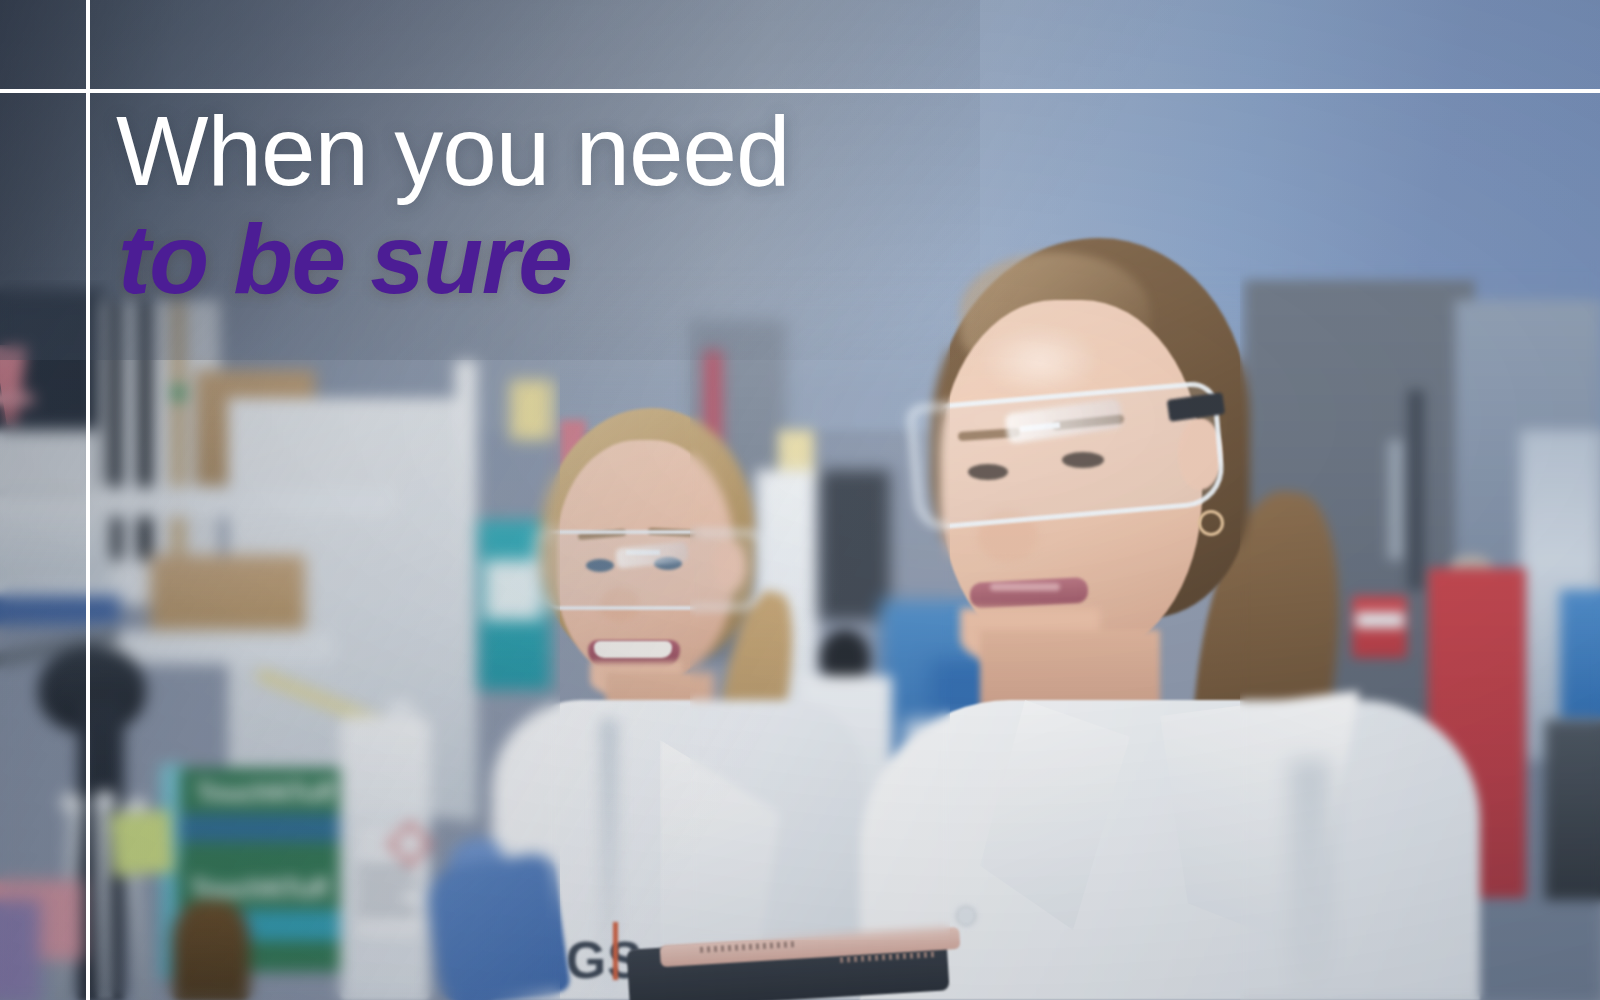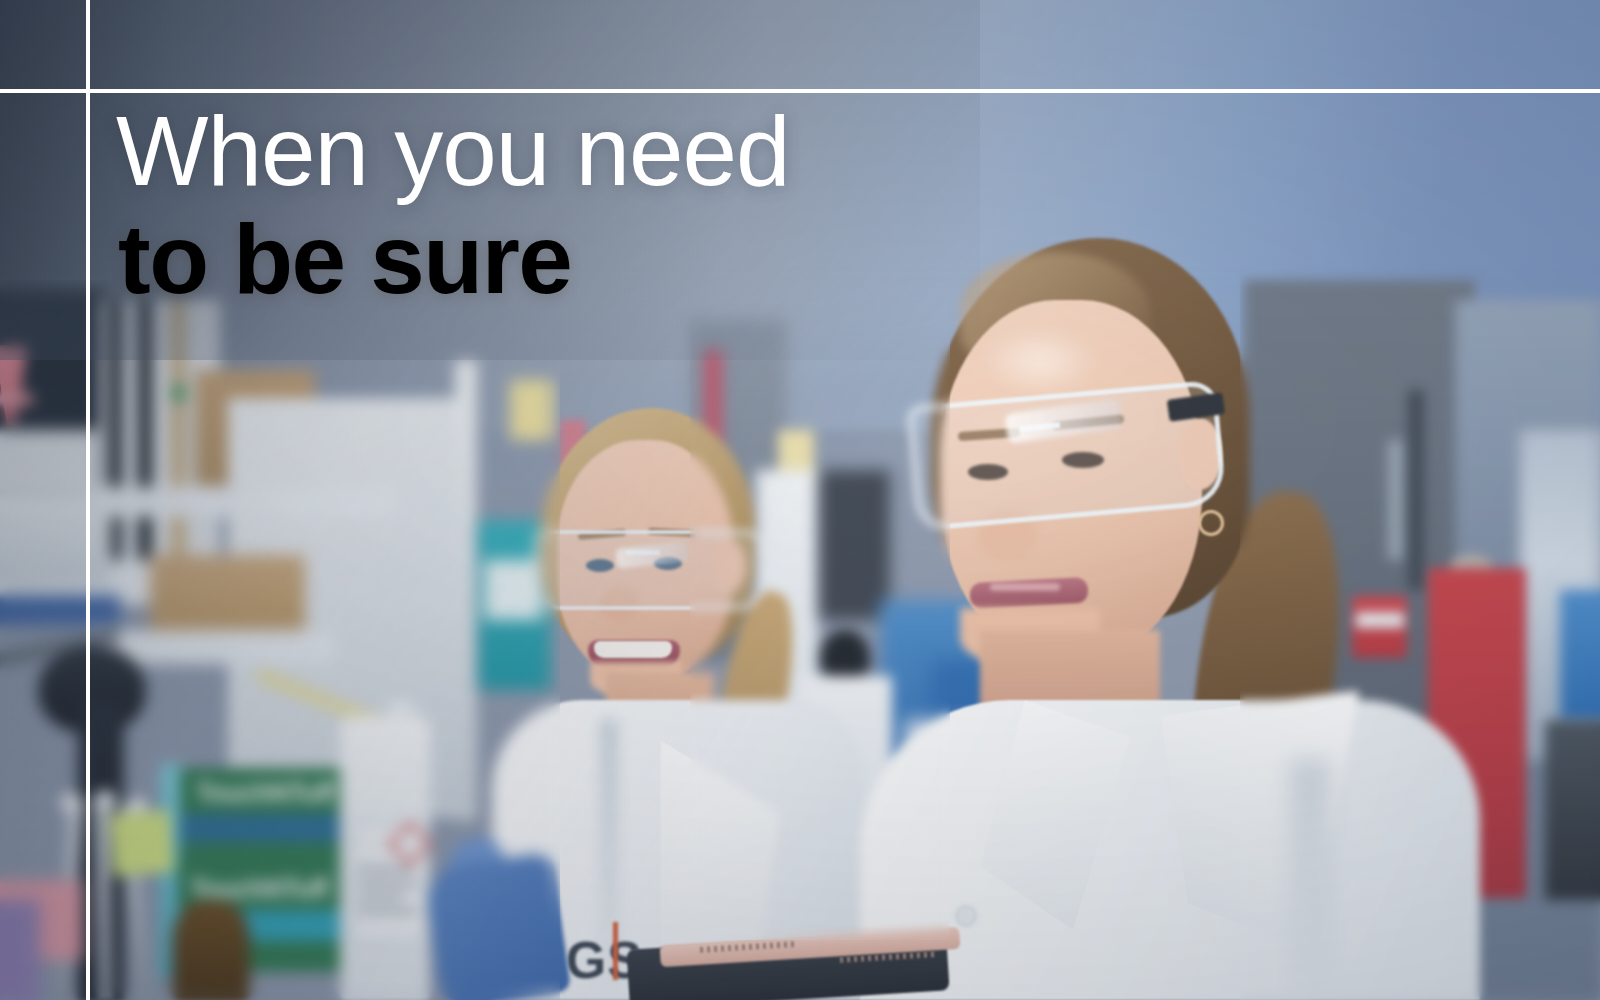--- a/index.html
+++ b/index.html
@@ -772,15 +772,15 @@
     <div class="grade2"></div>
     <div class="headline-scrim"></div>
   </div>
 
   <div class="rule-h"></div>
   <div class="rule-v"></div>
 
 
   <div class="headline">When you need</div>
 
-  <div class="headline-accent" style="color: #000000;">to be sure</div>
+  <div class="headline-accent" style="color: #4c1d95; font-style: italic;">to be sure</div>
 
 </div>
 
 </body></html>

